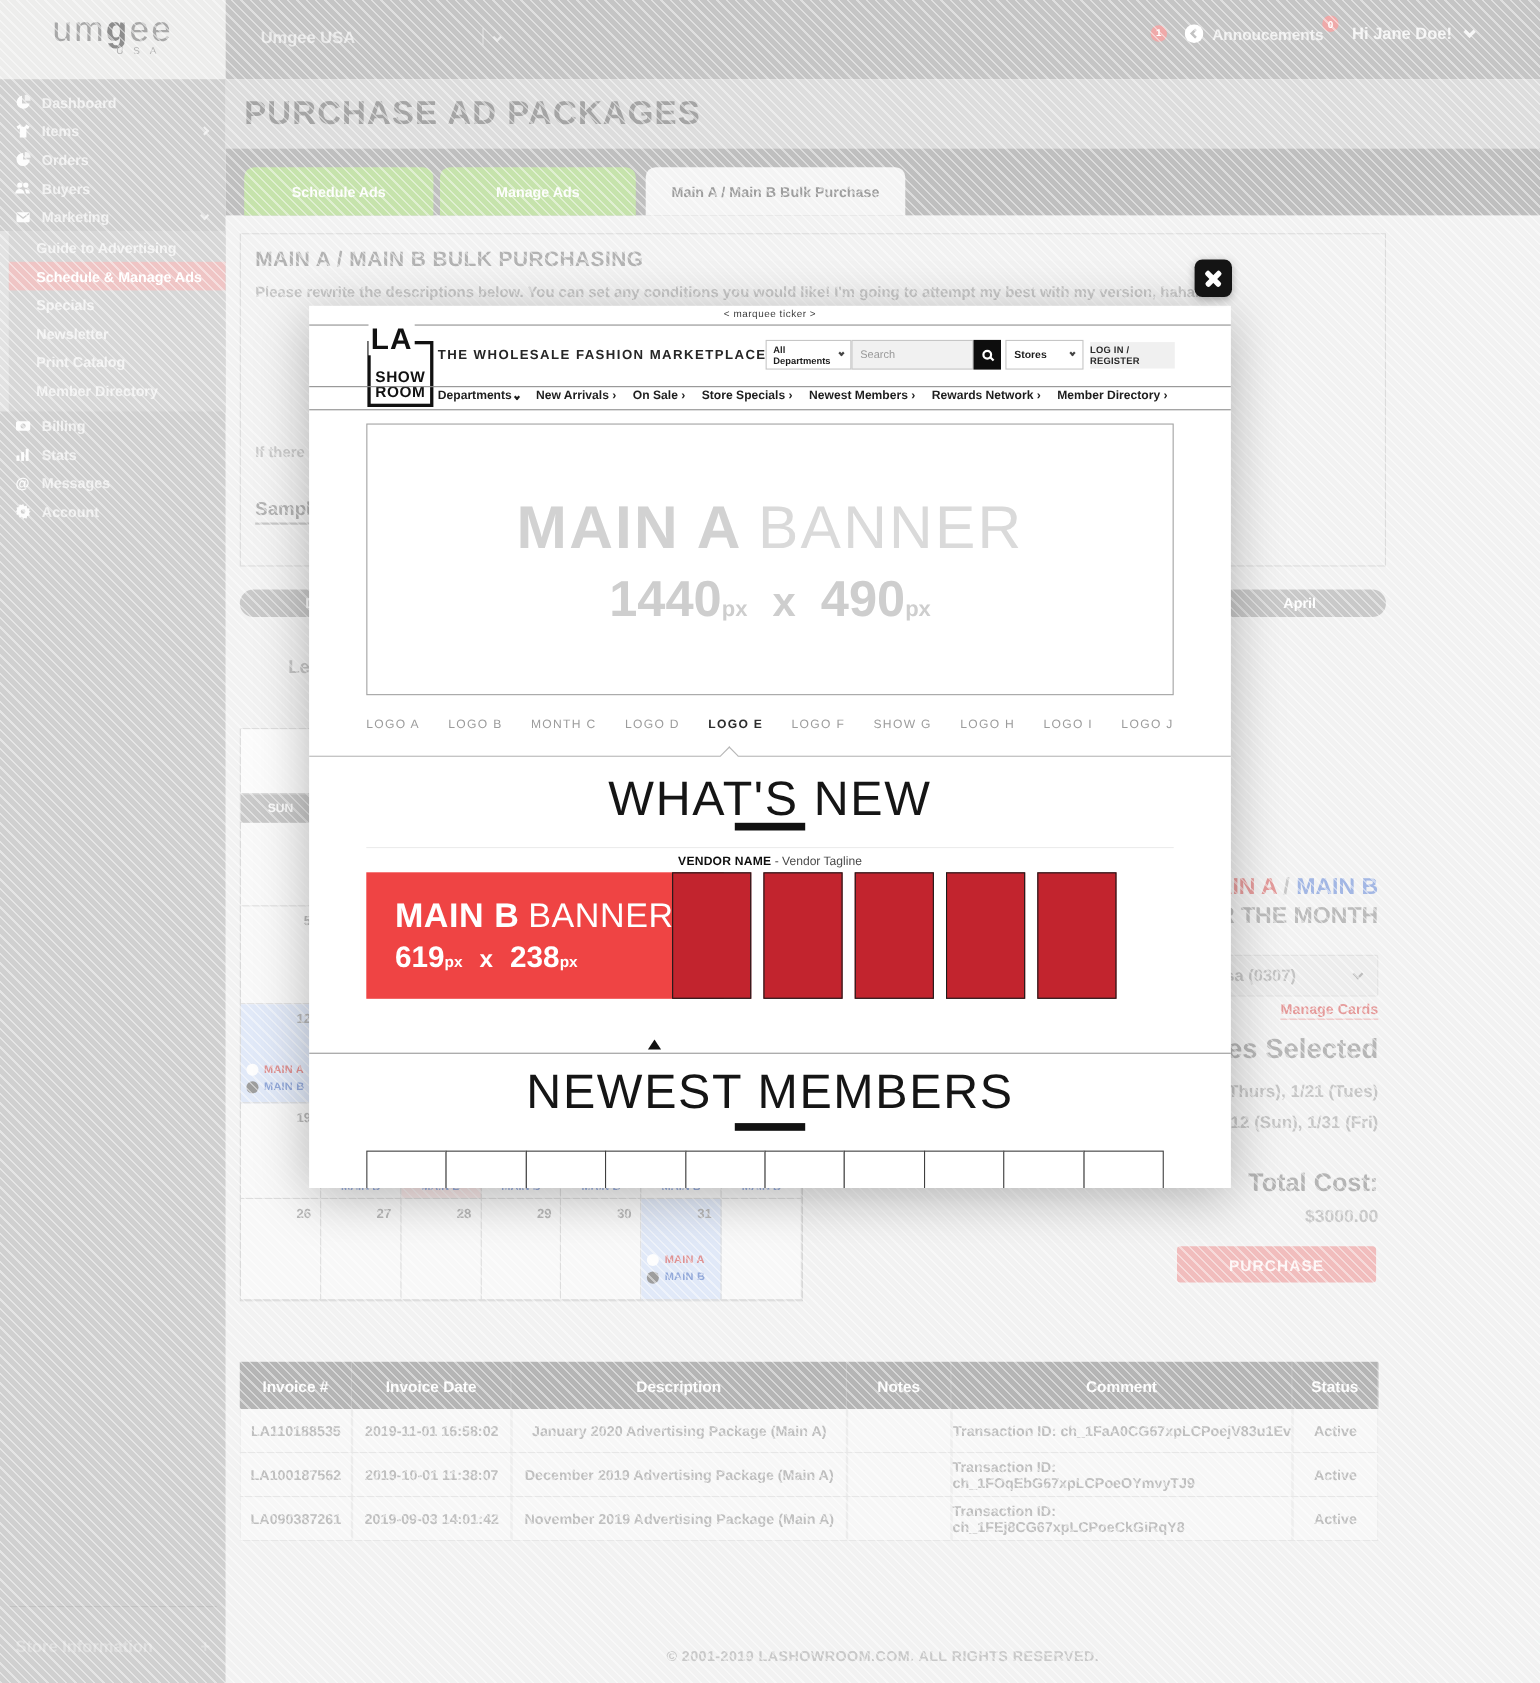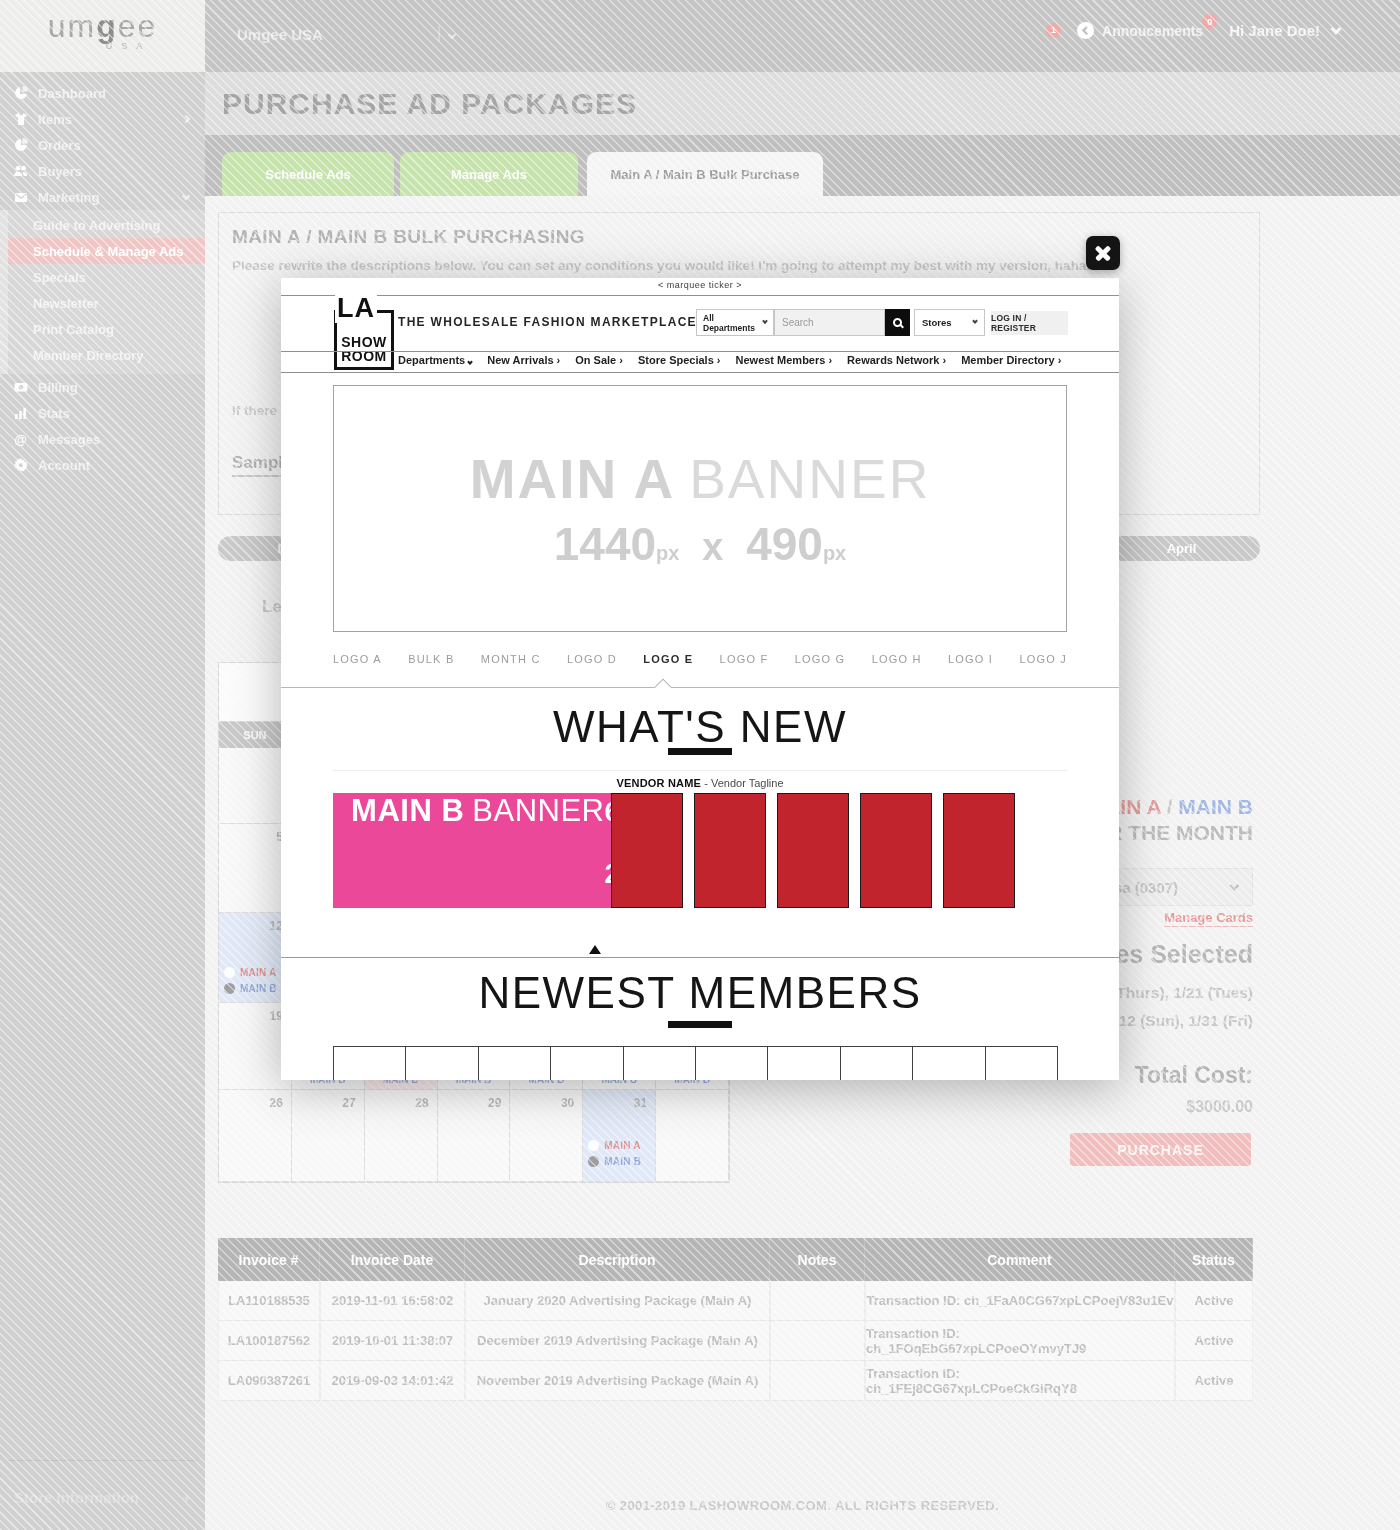--- a/index.html
+++ b/index.html
@@ -144,21 +144,21 @@
   .m-logos .active{color:#2e2e2e;font-weight:700;}
   .m-div1{position:absolute;left:0;right:0;top:409px;border-top:1px solid #b7b7b7;}
   .m-caret1{position:absolute;left:376px;top:403px;width:12px;height:12px;background:#fff;border-left:1px solid #b7b7b7;border-top:1px solid #b7b7b7;transform:rotate(45deg);}
   .m-section{position:absolute;left:0;right:0;text-align:center;font-size:44px;font-weight:400;color:#151515;letter-spacing:1.5px;}
   .m-whatsnew{top:424px;} .m-newest{top:690px;}
   .m-bar{position:absolute;left:50%;margin-left:-32px;width:64px;height:7px;background:#111;}
   .m-bar1{top:470px;} .m-bar2{top:743px;}
   .m-div2{position:absolute;left:52px;right:52px;top:492px;border-top:1px solid #ececec;}
   .m-vline{position:absolute;left:0;right:0;top:499px;text-align:center;font-size:11px;color:#4a4a4a;}
   .m-vline b{color:#0f0f0f;font-weight:800;letter-spacing:.2px;}
-  .m-bannerB{position:absolute;left:52px;top:515px;width:325px;height:115px;background:#ec4899;color:#fff;display:flex;flex-direction:row;
+  .m-bannerB{position:absolute;left:52px;top:515px;width:325px;height:115px;background:#ef4444;color:#fff;display:flex;flex-direction:column;
     justify-content:center;padding-left:26px;}
   .bb-line1{font-size:31px;letter-spacing:.5px;font-weight:300;white-space:nowrap;}
   .bb-line1 b{font-weight:800;margin-right:8px;}
   .bb-line2{font-size:27px;font-weight:800;margin-top:4px;}
   .bb-line2 .px{font-size:14px;}
   .bb-line2 .x{font-size:22px;margin:0 8px;}
   .m-rbox{position:absolute;top:515px;width:72px;height:115px;background:#c2242e;border:1px solid #1a1a1a;}
   .rb1{left:330px;} .rb2{left:413px;} .rb3{left:496px;} .rb4{left:579px;} .rb5{left:662px;}
   .m-vendors{position:absolute;left:0;right:0;top:645px;display:flex;justify-content:center;gap:28px;font-size:12px;color:#333;}
   .m-vendors .active{color:#0d0d0d;font-weight:800;}
@@ -529,26 +529,26 @@
       <div class="ba-line1"><b>MAIN A</b><span>BANNER</span></div>
       <div class="ba-line2">
         <span>1440</span><span class="px">px</span>
         <span class="x">x</span>
         <span>490</span><span class="px">px</span>
       </div>
     </div>
 
     <div class="m-logos">
       <span>LOGO A</span>
-      <span>BULK B</span>
+      <span>LOGO B</span>
       <span>MONTH C</span>
       <span>LOGO D</span>
       <span class="active">LOGO E</span>
       <span>LOGO F</span>
-      <span>LOGO G</span>
+      <span>SHOW G</span>
       <span>LOGO H</span>
       <span>LOGO I</span>
       <span>LOGO J</span>
     </div>
     <div class="m-div1"></div>
     <div class="m-caret1"></div>
 
     <div class="m-section m-whatsnew">WHAT'S NEW</div>
     <div class="m-bar m-bar1"></div>
     <div class="m-div2"></div>

